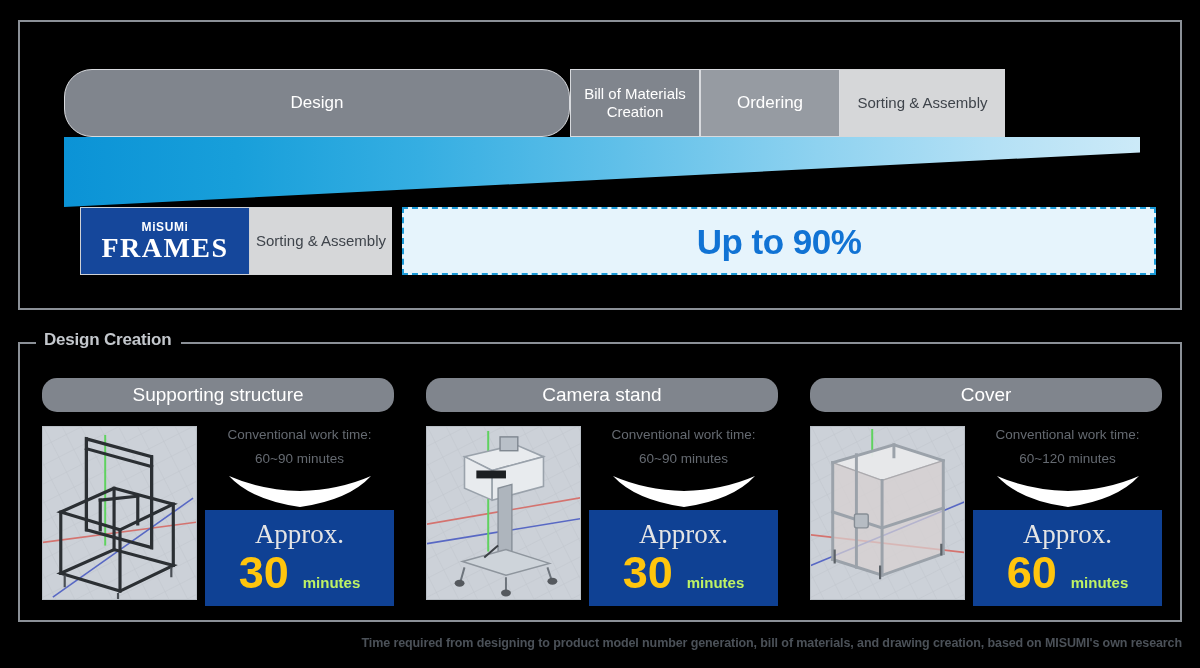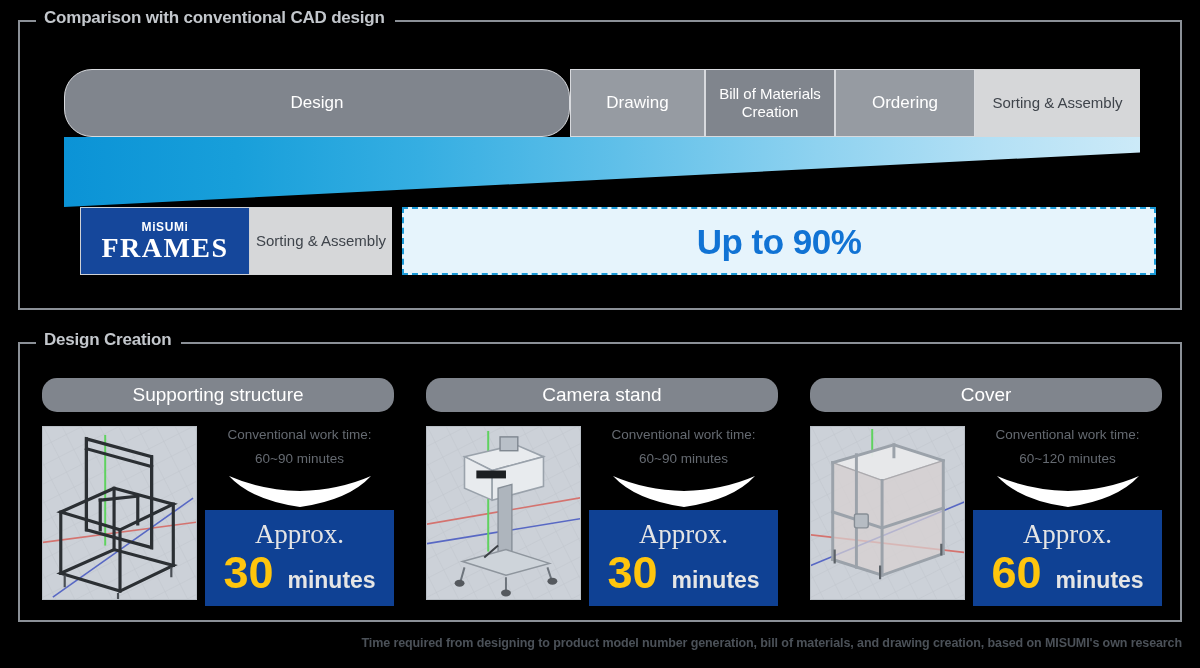--- a/index.html
+++ b/index.html
@@ -244,22 +244,22 @@
     align-items: baseline;
     line-height: 1;
   }
   .approx-num {
     color: #ffc50d;
     font-size: 45px;
     font-weight: bold;
     line-height: 1;
   }
   .approx-unit {
-    color: #e5e5e5;
-    font-size: 23px;
+    color: #bef264;
+    font-size: 15px;
     font-weight: bold;
     line-height: 1;
     margin-left: 14px;
   }
 
   
   #footnote {
     position: absolute;
     left: 0;
     top: 636px;
@@ -268,27 +268,25 @@
     color: #4b5158;
     font-size: 12.5px;
     font-weight: bold;
     letter-spacing: -0.1px;
   }
 </style>
 </head>
 <body>
 
 <div class="section" id="section-comparison">
-  <div class="section-title">Comparison with conventional CAD design</div>
 
   <div class="flow-wrap">
 
     <div class="flow-row">
       <div class="flow-seg seg-design">Design</div>
-      <div class="flow-seg seg-drawing">Drawing</div>
       <div class="flow-seg seg-bom">Bill of Materials Creation</div>
       <div class="flow-seg seg-ordering">Ordering</div>
       <div class="flow-seg seg-sort">Sorting &amp; Assembly</div>
     </div>
 
     <div class="wedge">
       <div class="wedge-inner"></div>
     </div>
 
     <div class="frames-row">

